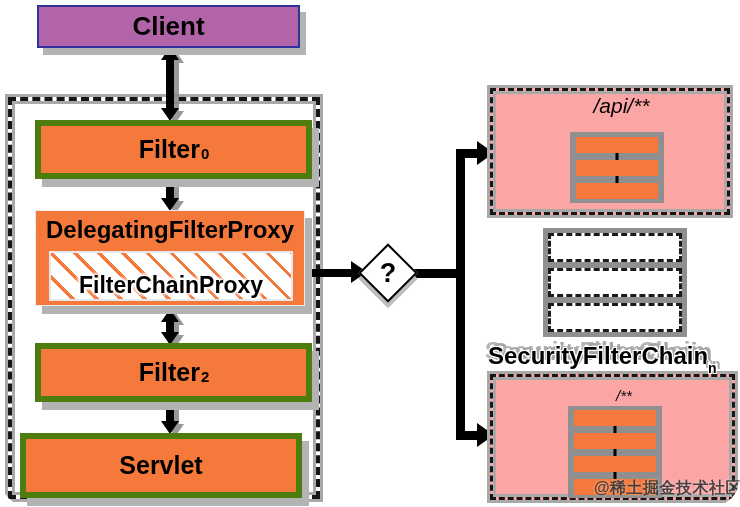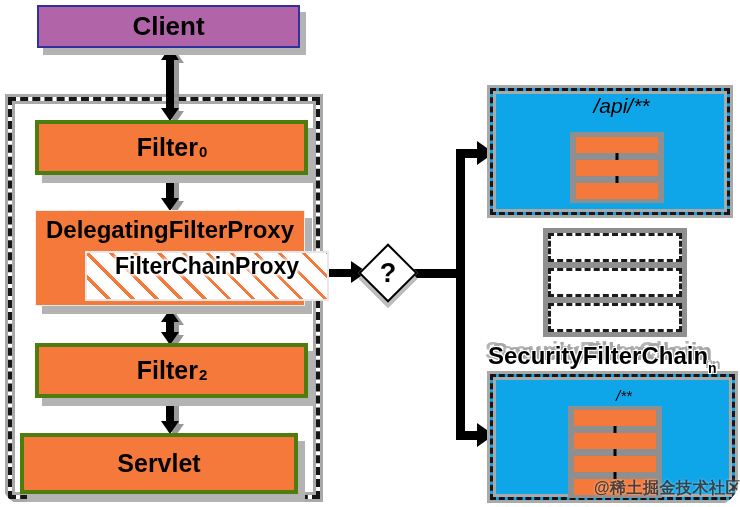--- a/index.html
+++ b/index.html
@@ -2,48 +2,48 @@
 <html style="--orange: #f5793b; --purple: #b164a8; --purple-border: #31319c; --shadow-gray: #b3b3b3;"><head>
 <meta charset="utf-8">
 <style>
   :root{
     --orange:#f5793b; --purple:#b164a8; --purple-border:#31319c; --shadow-gray:#b3b3b3;
   }
   html,body{margin:0;padding:0;background:#fff;font-family:"Liberation Sans",sans-serif;}
   .stage{position:relative;width:740px;height:507px;background:#fff;overflow:hidden;border-radius:30px;}
 
   
-  .obox{position:absolute;background:var(--orange);border:4px solid #4d7c0f;
+  .obox{position:absolute;background:var(--orange);border:6px solid #4d7c0f;
         box-shadow:7px 8px 0 var(--shadow-gray);
         display:flex;align-items:center;justify-content:center;
         font-weight:bold;font-size:25px;color:#000;z-index:3;}
   .obox sub{font-size:15px;font-weight:bold;line-height:0;position:relative;top:4px;left:1px;}
 
   .client{position:absolute;left:37px;top:5px;width:263px;height:43px;
         background:var(--purple);border:2px solid var(--purple-border);
         box-shadow:6px 7px 0 var(--shadow-gray);
         display:flex;align-items:center;justify-content:center;
         font-weight:bold;font-size:26px;color:#000;z-index:3;box-sizing:border-box;}
 
   .shadow-title{position:absolute;font-weight:bold;font-size:24px;color:#000;z-index:4;white-space:nowrap;
         text-shadow:-1px -1px 0 #fff,1px -1px 0 #fff,-1px 1px 0 #fff,1px 1px 0 #fff,
                     4px -4px 0 #a6a6a6,-3px -5px 0 #b5b5b5;}
   .shadow-title sub{font-size:14px;font-weight:bold;line-height:0;position:relative;top:3px;}
 
   .dashed-frame{position:absolute;border:4px dashed #161616;box-sizing:border-box;
         box-shadow:0 0 0 3px #a9a9a9, inset 0 0 0 3px #a9a9a9;z-index:1;background:transparent;}
-  .dashed-frame.filled{background:#0ea5e9;z-index:2;padding-left:23px;}
+  .dashed-frame.filled{background:#fca5a5;z-index:2;padding-left:23px;}
 
   
   .dfp{position:absolute;left:35px;top:210px;width:270px;height:96px;background:var(--orange);
        border:1px solid #ececec;box-shadow:7px 8px 0 var(--shadow-gray);z-index:3;box-sizing:border-box;}
   .dfp-title{text-align:center;font-weight:bold;font-size:24px;margin-top:5px;color:#000;}
   .fcp{position:absolute;left:13px;top:40px;width:244px;height:50px;box-sizing:border-box;
        background:repeating-linear-gradient(45deg,#fff 0 14px,var(--orange) 14px 17px);
-       border:2px solid #e8e8e8;display:flex;align-items:flex-start;justify-content:center;margin-left:36px;}
+       border:2px solid #e8e8e8;display:flex;align-items:flex-end;justify-content:center;}
   .fcp-label{font-weight:bold;font-size:23px;color:#000;
        text-shadow:0 0 4px #fff,0 0 6px #fff,2px 0 3px #fff,-2px 0 3px #fff,0 2px 3px #fff,0 -2px 3px #fff;}
 
   
   .varrow{position:absolute;width:18px;z-index:2;filter:drop-shadow(5px 3px 0 rgba(135,135,135,.85));}
   .varrow .head-up{position:absolute;top:0;left:0;width:0;height:0;
         border-left:9px solid transparent;border-right:9px solid transparent;border-bottom:13px solid #000;}
   .varrow .head-down{position:absolute;bottom:0;left:0;width:0;height:0;
         border-left:9px solid transparent;border-right:9px solid transparent;border-top:13px solid #000;}
   .varrow .shaft{position:absolute;top:10px;bottom:10px;left:5px;width:8px;background:#000;}

